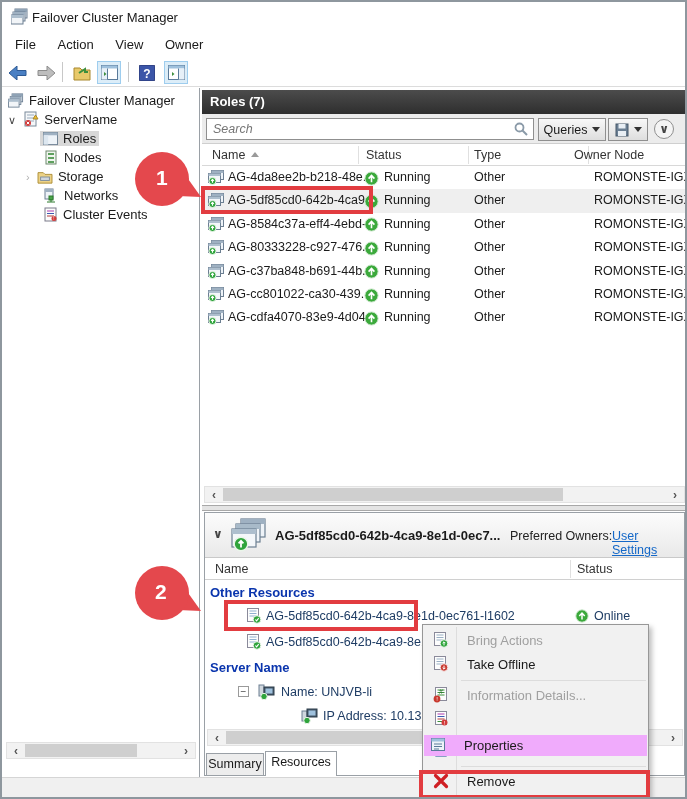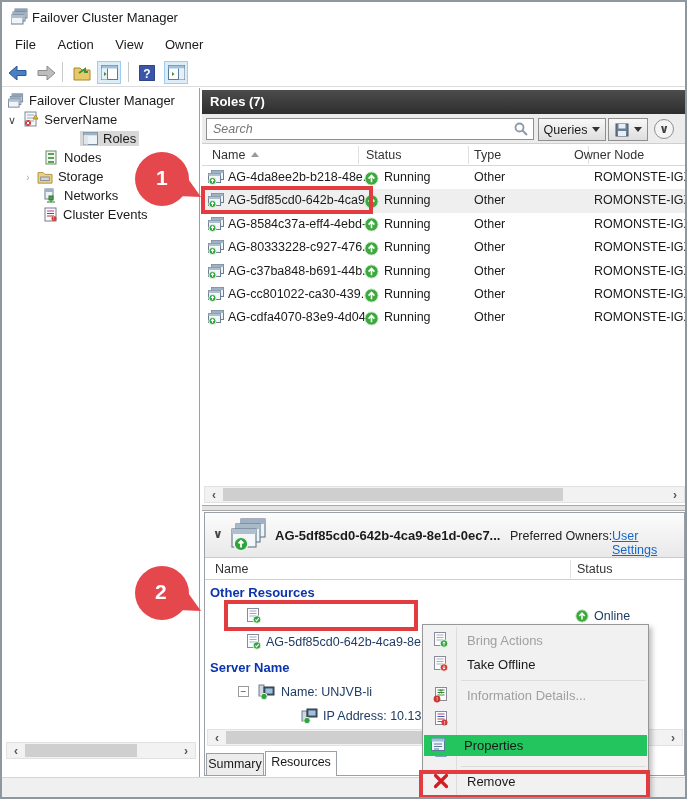--- a/index.html
+++ b/index.html
@@ -18,21 +18,21 @@
   .menu-item { display:inline-block; padding:5px 9px; font-size:13px; cursor:default; }
   .toolbar { left:0; top:56px; width:100%; height:29px; background:#fff; border-bottom:1px solid #dcdcdc; }
   .tool-btn { position:absolute; top:3px; width:24px; height:23px; display:flex; align-items:center; justify-content:center; }
   .tool-btn.boxed { border:1px solid #9ecdee; background:#dcedf8; }
   .tool-sep { position:absolute; top:4px; width:1px; height:20px; background:#c8c8c8; }
   
   .tree-panel { left:2px; top:86px; width:195px; height:671px; background:#fff; }
   .panel-divider { left:197px; top:86px; width:1px; height:689px; background:#9aa0a6; }
   .tree-row { position:absolute; left:0; height:19px; line-height:19px; white-space:nowrap; font-size:13px; }
   .tree-icon { display:inline-block; vertical-align:-3px; margin-right:5px; }
-  .tree-sel { background:#d8d8d8; padding:0 3px;margin-left:40px; }
+  .tree-sel { background:#d8d8d8; padding:0 3px; }
   .chevron { font-size:11px; color:#444; }
   .chevron.light { color:#b0b0b0; }
   
   .hscroll { position:absolute; height:17px; background:#f2f2f2; border:1px solid #e2e2e2; }
   .hthumb { position:absolute; top:1px; height:13px; background:#cfcfcf; }
   .scroll-arrow { position:absolute; top:2px; width:14px; height:12px; color:#5a5a5a; font-size:11px; line-height:12px; text-align:center; font-weight:bold; }
   
   .roles-header { left:200px; top:88px; width:485px; height:24px; background:linear-gradient(#4c4c4c,#2e2e2e); color:#fff; font-weight:bold; line-height:24px; padding-left:8px; }
   .filter-row { left:200px; top:112px; width:485px; height:30px; background:#ececec; border-bottom:1px solid #cfcfcf; }
   .search-box { position:absolute; left:4px; top:4px; width:328px; height:22px; border:1px solid #8f8f8f; background:#fff; font-style:italic; color:#7a7a7a; font-size:12.5px; padding:2px 20px 2px 6px; font-family:"Liberation Sans",sans-serif; }
@@ -410,20 +410,21 @@
   <div class="abs section-header" style="left:208px;top:583px">Other Resources</div>
   <div class="abs" style="left:203px;top:602px;width:479px;height:24px">
     <svg class="cell" style="left:41px;top:4px" width="16" height="16" viewBox="0 0 16 16">
       <rect x="1.5" y="0.5" width="11" height="13" fill="#fdfdfd" stroke="#8a8a9a"></rect>
       <line x1="3.5" y1="3" x2="10.5" y2="3" stroke="#8fb0d0"></line>
         <line x1="3.5" y1="5.5" x2="10.5" y2="5.5" stroke="#8fb0d0"></line>
         <line x1="3.5" y1="8" x2="10.5" y2="8" stroke="#8fb0d0"></line>
       <circle cx="11" cy="11.5" r="3.8" fill="#2fa43c" stroke="#eaf5ea"></circle>
         <path d="M9.4 11.5 L10.6 12.8 L12.7 10.2" stroke="#fff" stroke-width="1.1" fill="none"></path>
     </svg>
+    <span class="cell detail-text" style="left:61px;line-height:24px;white-space:nowrap">AG-5df85cd0-642b-4ca9-8e1d-0ec761-l1602</span>
     <svg class="cell" style="left:370px;top:5px" width="14" height="14" viewBox="0 0 15 15">
       <circle cx="7.5" cy="7.5" r="6.6" fill="#3ba93b" stroke="#cde7cd"></circle>
         <path d="M7.5 11.2 L7.5 5 M4.6 7.6 L7.5 4.4 L10.4 7.6" stroke="#fff" stroke-width="1.6" fill="none"></path>
     </svg>
     <span class="cell detail-text" style="left:389px;line-height:24px">Online</span>
   </div>
   <div class="abs" style="left:203px;top:628px;width:479px;height:24px">
     <svg class="cell" style="left:41px;top:4px" width="16" height="16" viewBox="0 0 16 16">
       <rect x="1.5" y="0.5" width="11" height="13" fill="#fdfdfd" stroke="#8a8a9a"></rect>
       <line x1="3.5" y1="3" x2="10.5" y2="3" stroke="#8fb0d0"></line>
@@ -533,21 +534,21 @@
     <div class="ctx-sep" style="top:141px"></div>
     <div class="ctx-item" style="top:145px">
       <svg class="ctx-icon" width="16" height="16" viewBox="0 0 16 16">
         <path d="M2.5 2.5 L13.5 13.5 M13.5 2.5 L2.5 13.5" stroke="#cf1f24" stroke-width="3.2" stroke-linecap="round"></path>
       </svg>
         <span class="lbl">Remove</span>
     </div>
 
   </div>
 
-  <div class="abs" style="left:422px;top:733px;width:223px;height:21px;background:#22c55e;z-index:31">
+  <div class="abs" style="left:422px;top:733px;width:223px;height:21px;background:#f0abfc;z-index:31">
     <svg class="abs" style="left:6px;top:2px" width="16" height="16" viewBox="0 0 16 16">
       <rect x="1.5" y="1.5" width="13" height="12" fill="#eef3f8" stroke="#5a7a9a"></rect>
         <rect x="1.5" y="1.5" width="13" height="3" fill="#9fc1dd"></rect>
       <line x1="4" y1="7" x2="12" y2="7" stroke="#5a7a9a"></line>
         <line x1="4" y1="9.5" x2="12" y2="9.5" stroke="#5a7a9a"></line>
         <line x1="4" y1="12" x2="9" y2="12" stroke="#5a7a9a"></line>
     </svg>
     <span class="abs" style="left:40px;top:3px;font-size:13px">Properties</span>
   </div>
 

